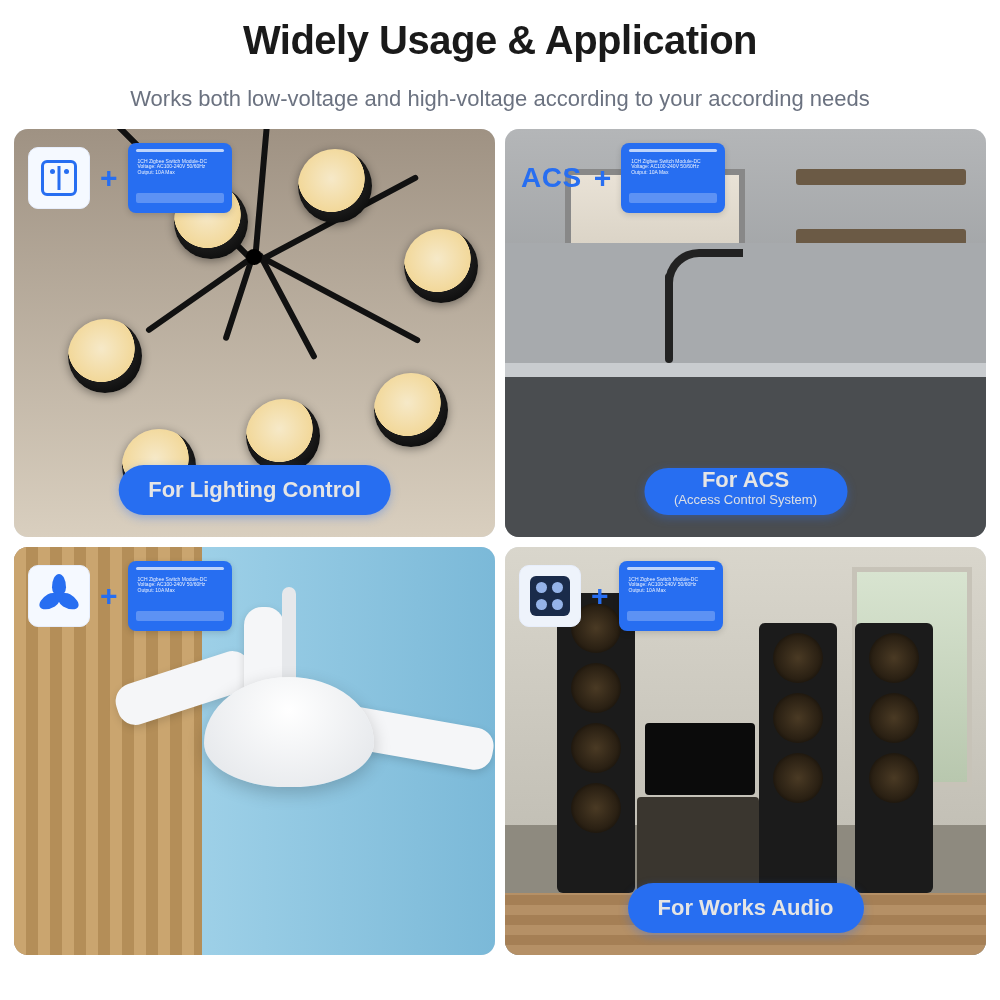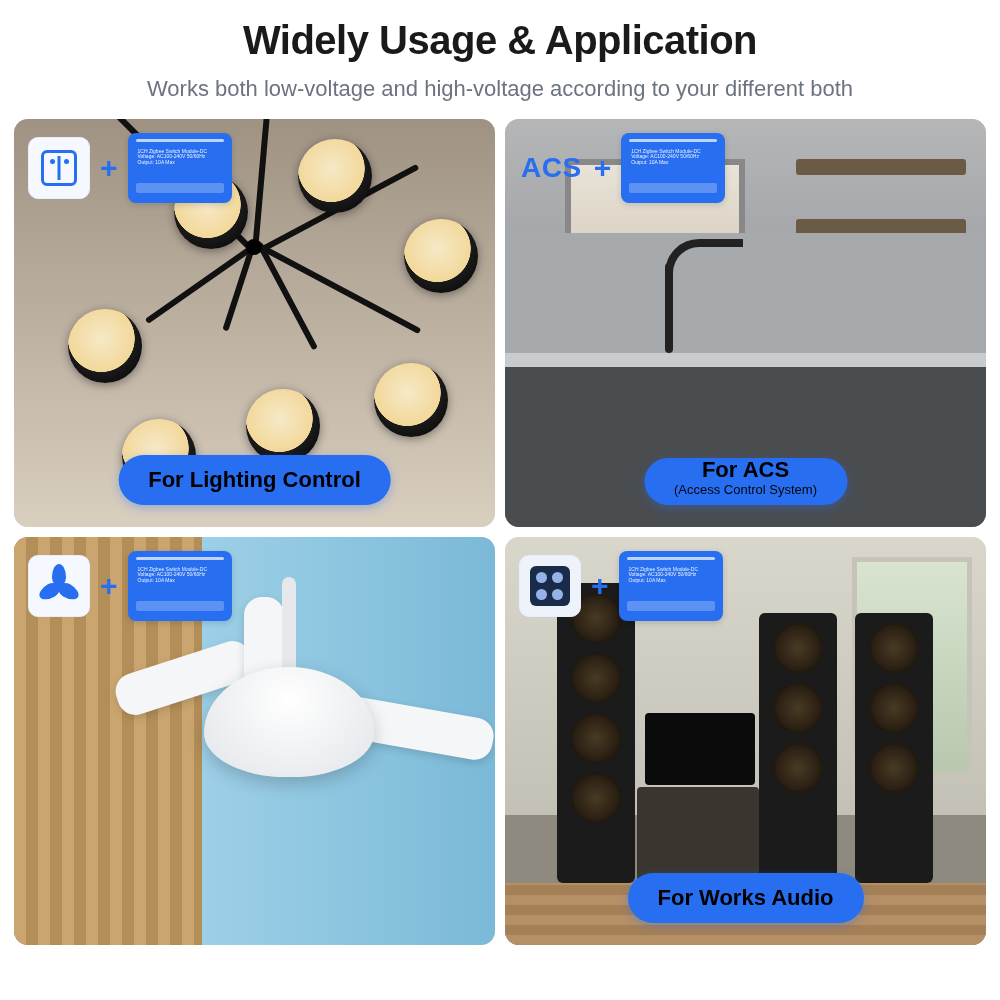--- a/index.html
+++ b/index.html
@@ -1,30 +1,30 @@
 <!DOCTYPE html>
 <html><head>
 <meta charset="utf-8">
 <style>
 *{margin:0;padding:0;box-sizing:border-box}
 body{font-family:Arial,Helvetica,sans-serif;background:#fff;width:1000px;height:1000px;overflow:hidden}
 .header{text-align:center;padding:18px 40px 14px}
-.title{font-size:40px;font-weight:800;color:#1a1a1a;letter-spacing:-.5px;margin-bottom:11px}
+.title{font-size:40px;font-weight:800;color:#1a1a1a;letter-spacing:-.5px;margin-bottom:21px}
 .subtitle{font-size:22px;color:#6b7280;line-height:1.4;max-width:760px;margin:0 auto}
 .grid{display:grid;grid-template-columns:1fr 1fr;gap:10px;padding:0 14px 14px}
 .card{position:relative;border-radius:14px;overflow:hidden;height:408px;background:#d9dde1}
 .badge-row{position:absolute;top:14px;left:14px;display:flex;align-items:center;gap:6px;z-index:3}
 .icon-box{width:62px;height:62px;border-radius:10px;background:#f5f9ff;border:1px solid #e7eefc;display:flex;align-items:center;justify-content:center;color:#276ef1}
 .acs-text{font-size:28px;font-weight:800;color:#276ef1;letter-spacing:.5px;padding:0 2px}
 .plus{font-size:30px;font-weight:800;color:#276ef1;padding:0 4px}
 .module{width:104px;height:70px;border-radius:8px;background:#276ef1;position:relative;box-shadow:0 2px 6px rgba(0,0,0,.15)}
 .module::before{content:"";position:absolute;left:8px;right:8px;top:6px;height:3px;background:rgba(255,255,255,.7);border-radius:2px}
 .module::after{content:"";position:absolute;left:8px;right:8px;bottom:10px;height:10px;background:rgba(255,255,255,.25);border-radius:2px}
 .mod-label{position:absolute;left:10px;right:10px;top:16px;font-size:5px;color:#fff;opacity:.9;line-height:1.1}
-.pill{position:absolute;left:50%;transform:translateX(-50%);bottom:22px;background:#276ef1;color:#000000;border-radius:999px;padding:12px 30px;font-size:22px;font-weight:600;text-align:center;white-space:nowrap;z-index:3;box-shadow:0 3px 10px rgba(39,110,241,.35)}
+.pill{position:absolute;left:50%;transform:translateX(-50%);bottom:22px;background:#276ef1;color:#e5e5e5;border-radius:999px;padding:12px 30px;font-size:22px;font-weight:600;text-align:center;white-space:nowrap;z-index:3;box-shadow:0 3px 10px rgba(39,110,241,.35)}
 .pill.two-line{padding:0 30px 8px;line-height:1.1}
 .pill .sub{font-size:13px;font-weight:500;opacity:.95;display:block}
 .scene{position:absolute;inset:0}
  
 .c1{background:linear-gradient(180deg,#9f9283 0%,#d9cfbf 100%)}
 .ring{position:absolute;width:74px;height:74px;border-radius:50%;background:radial-gradient(circle at 45% 40%,#f6e9c8 0%,#f2d89a 55%,#1a1a1a 56%,#000 100%);box-shadow:0 2px 10px rgba(0,0,0,.4)}
 .arm{position:absolute;width:6px;background:#111;border-radius:3px;transform-origin:top center}
 .hub{position:absolute;width:16px;height:16px;border-radius:50%;background:#000;left:232px;top:120px;z-index:2}
 .r1{left:54px;top:190px}.r2{left:160px;top:56px}.r3{left:284px;top:20px}.r4{left:390px;top:100px}.r5{left:360px;top:244px}.r6{left:232px;top:270px}.r7{left:108px;top:300px}
 .a1{left:236px;top:128px;height:130px;transform:rotate(55deg)}
@@ -73,21 +73,21 @@
 .ico-fan .fb3{transform:rotate(240deg)}
 .ico-fan::after{content:"";position:absolute;left:16px;top:16px;width:8px;height:8px;background:#276ef1;border-radius:50%}
 .ico-audio{width:40px;height:40px;background:#1a2b4a;border-radius:6px;position:relative}
 .ico-audio::before{content:"";position:absolute;left:6px;top:6px;width:11px;height:11px;background:#95b3e8;border-radius:50%;box-shadow:16px 0 0 #95b3e8,0 17px 0 #95b3e8,16px 17px 0 #95b3e8}
 </style>
 </head>
 <body>
 
 <div class="header">
   <h1 class="title">Widely Usage &amp; Application</h1>
-  <p class="subtitle">Works both low-voltage and high-voltage according to your different both</p>
+  <p class="subtitle">Works both low-voltage and high-voltage according to your according needs</p>
 </div>
 
 <div class="grid">
 
   <div class="card">
     <div class="scene c1">
       <div class="hub"></div>
       <div class="arm a1"></div>
         <div class="arm a2"></div>
         <div class="arm a3"></div>

